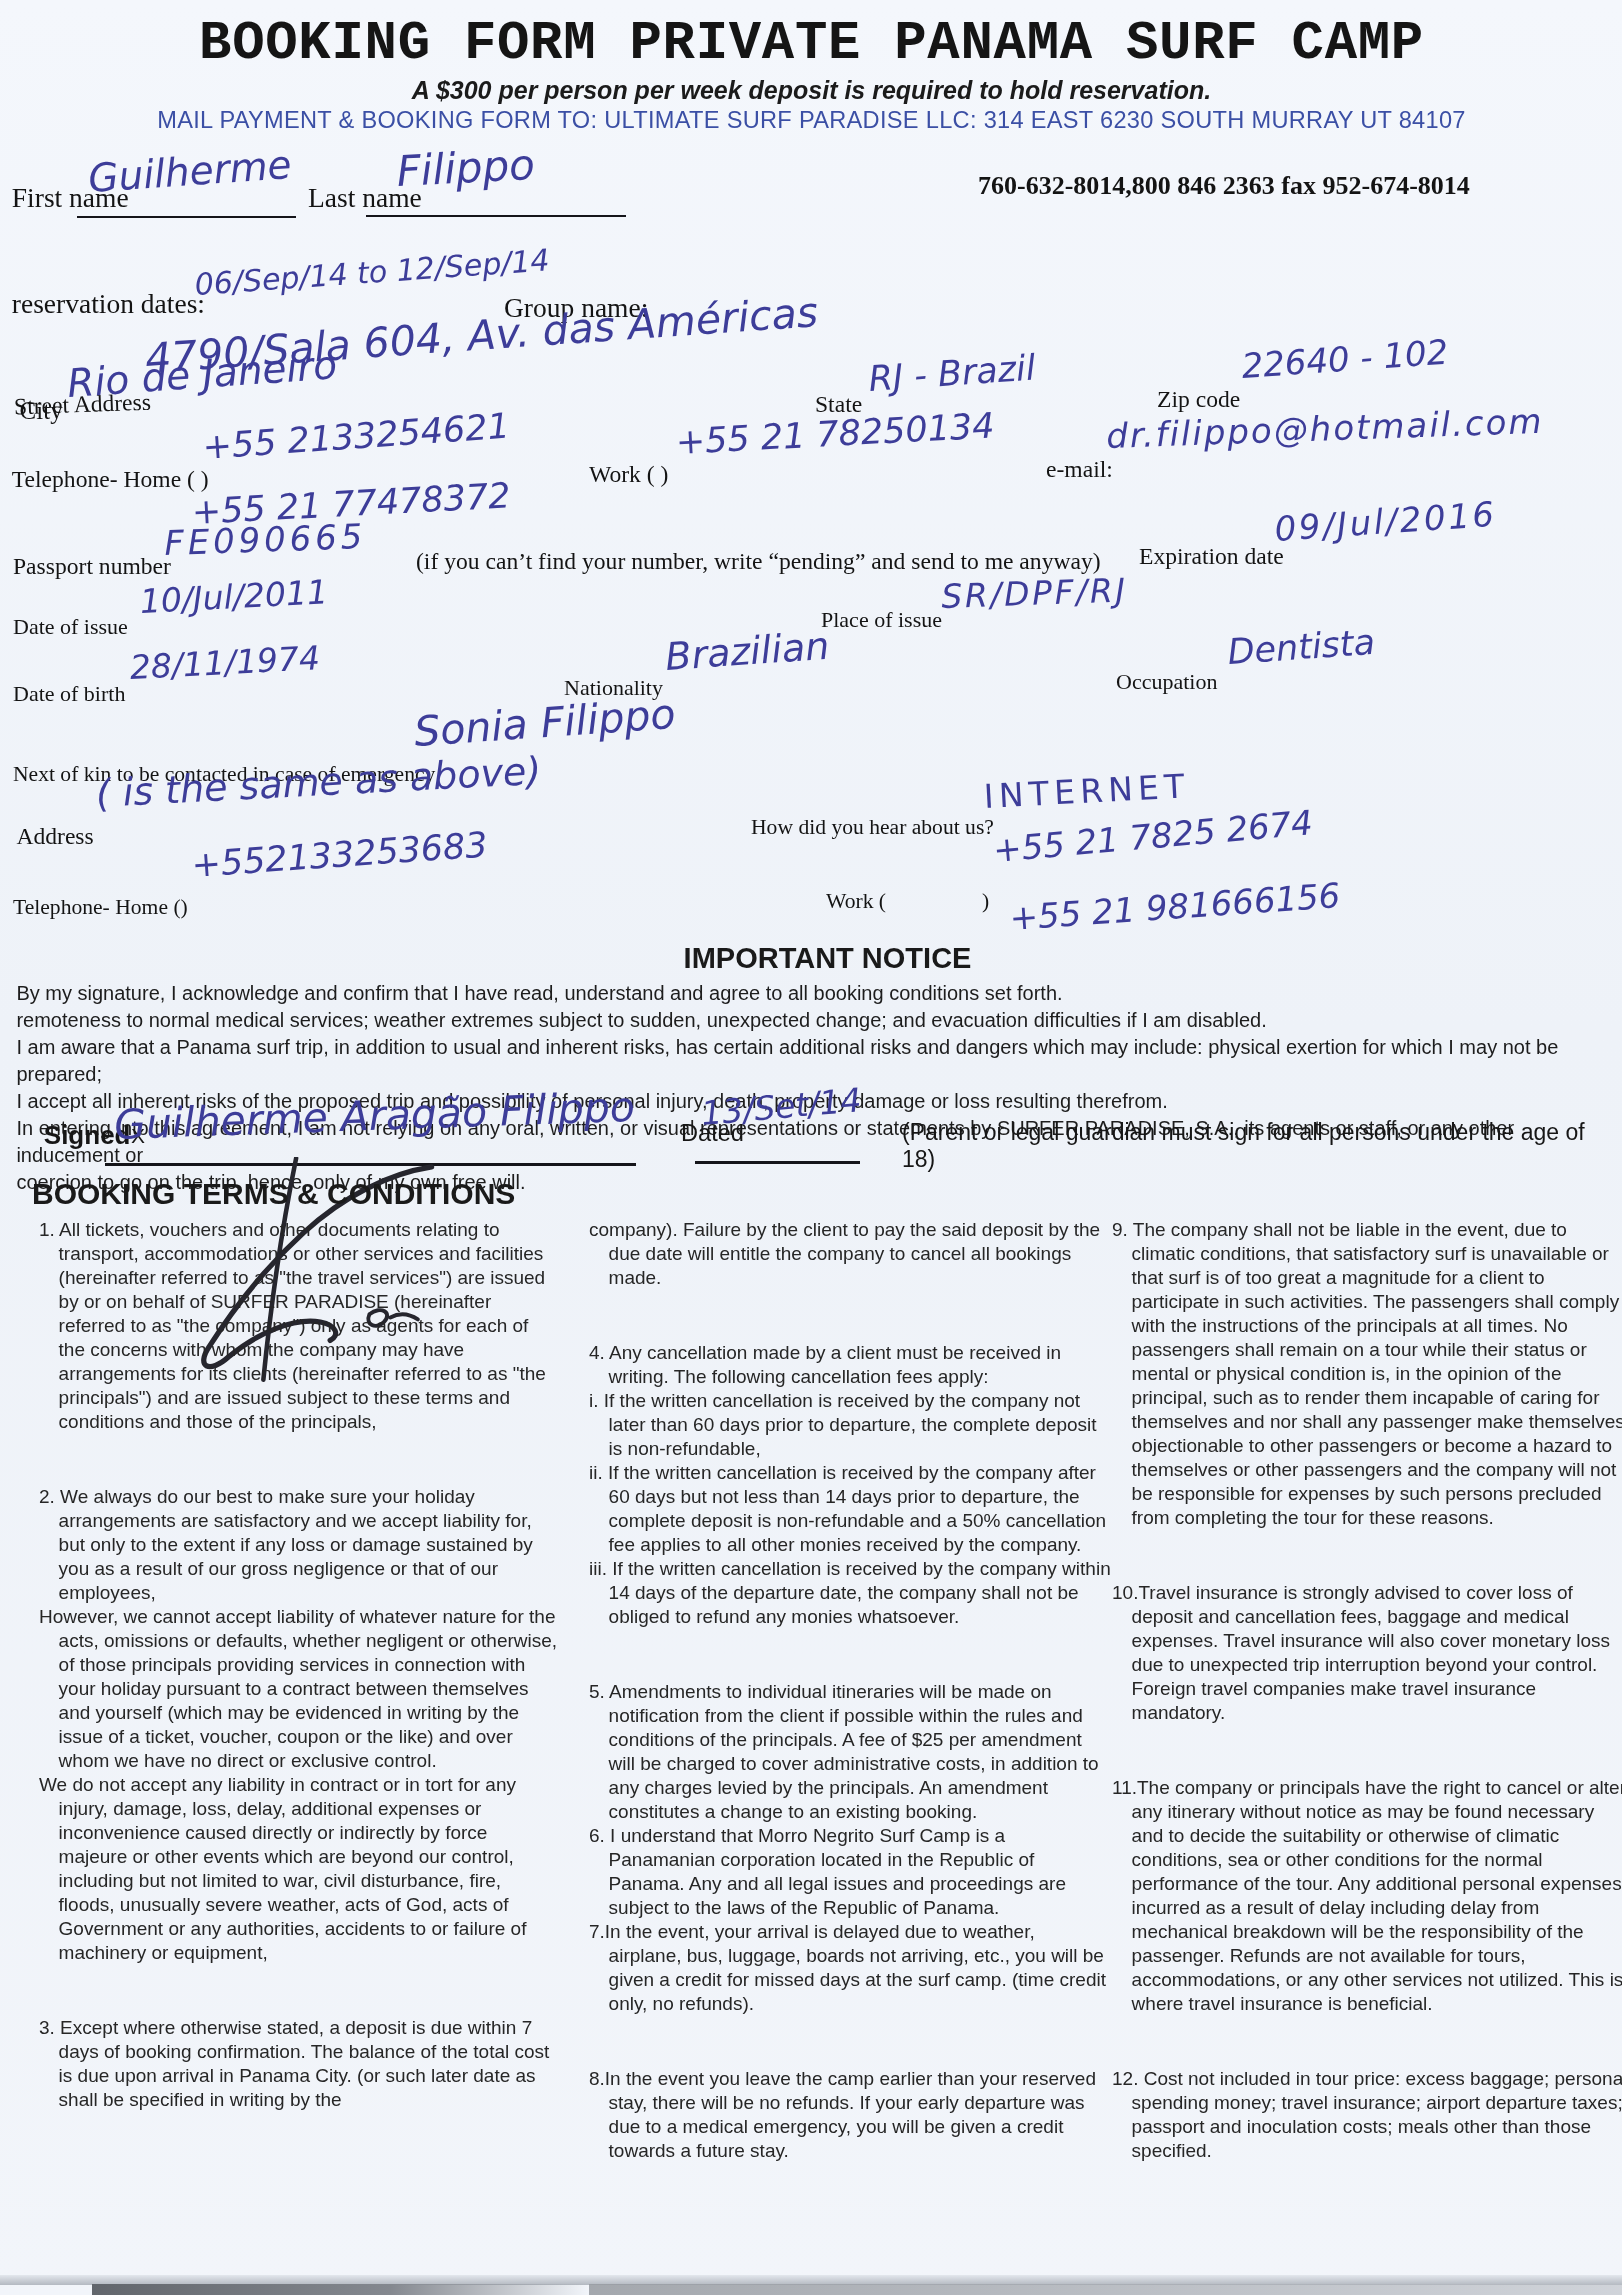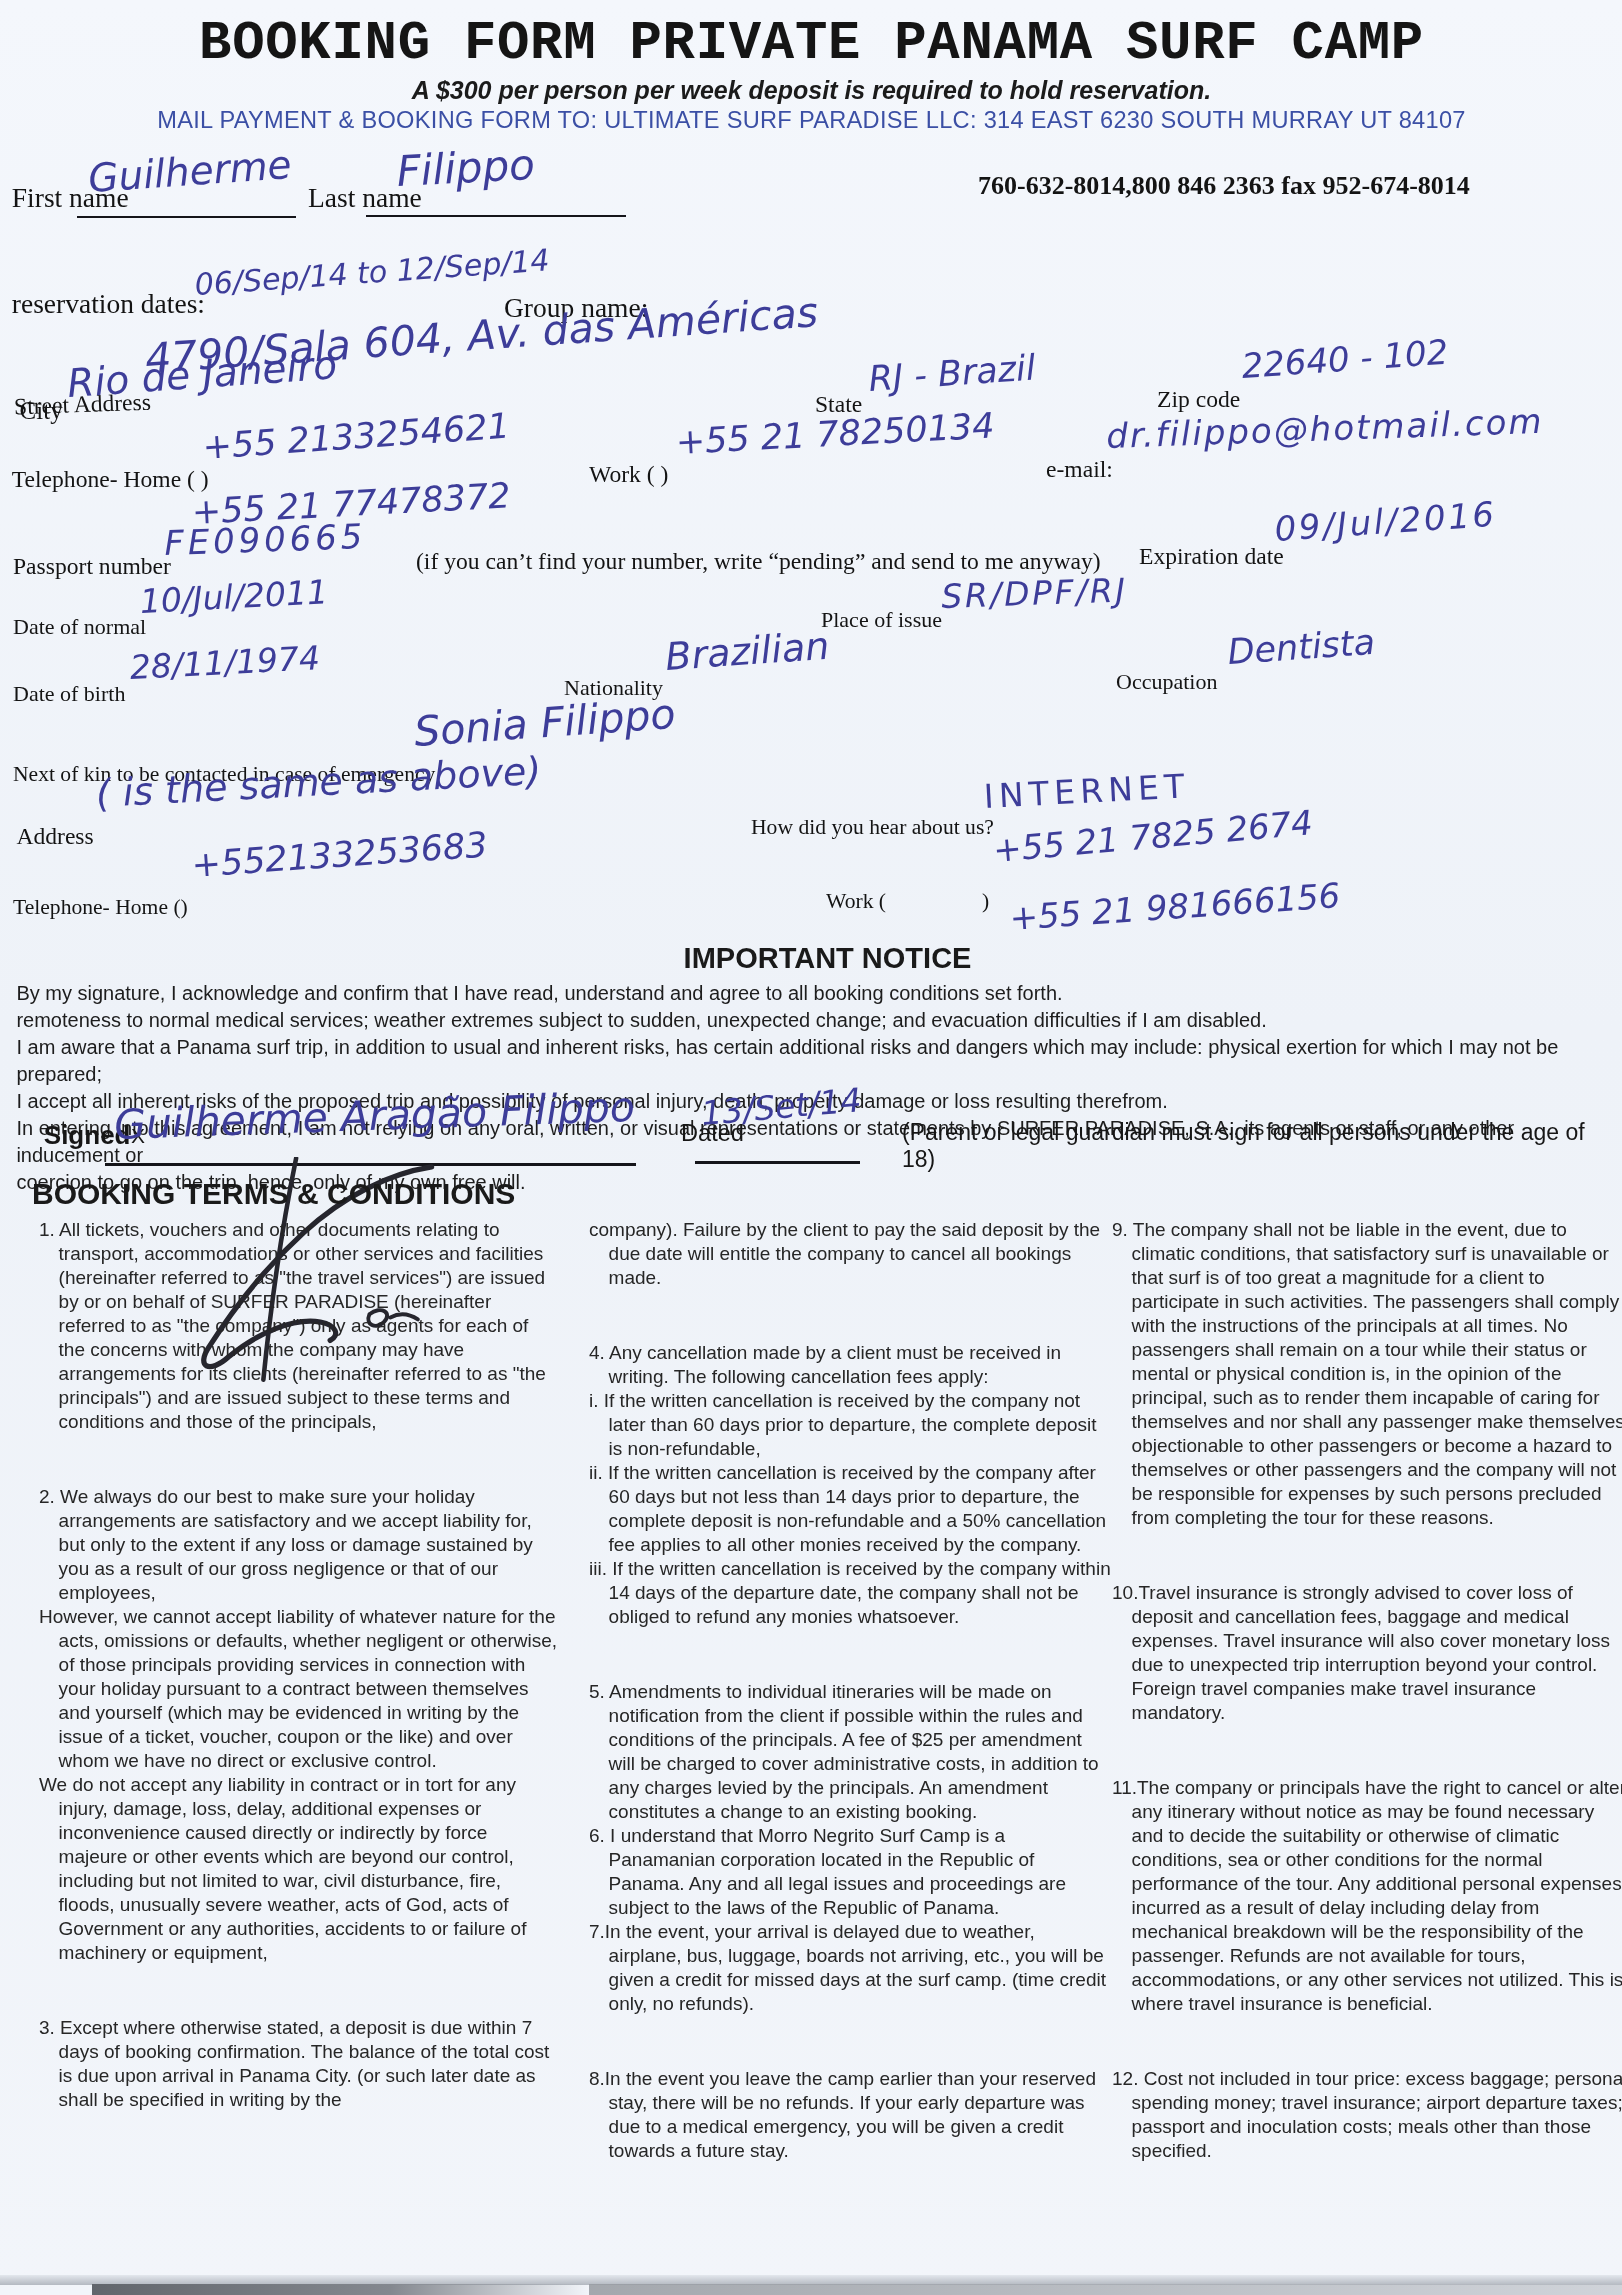--- a/index.html
+++ b/index.html
@@ -68,21 +68,21 @@
   <div class="hw" style="left:677px; top:422px; font-size:35px; transform:rotate(-3deg);">+55 21 78250134</div>
   <div class="lbl" style="left:1046px; top:456px; font-size:23.6px;">e-mail:</div>
   <div class="hw" style="left:1107px; top:416px; font-size:34px; letter-spacing:2px; transform:rotate(-2deg);">dr.filippo@hotmail.com</div>
 
   <div class="lbl" style="left:13px; top:553px; font-size:23.6px;">Passport number</div>
   <div class="hw" style="left:165px; top:523px; font-size:34px; letter-spacing:3.9px; transform:rotate(-2deg);">FE090665</div>
   <div class="lbl" style="left:416px; top:548px; font-size:23.6px;">(if you can’t find your number, write “pending” and send to me anyway)</div>
   <div class="lbl" style="left:1139px; top:543px; font-size:23.6px;">Expiration date</div>
   <div class="hw" style="left:1276px; top:509px; font-size:34px; letter-spacing:2.6px; transform:rotate(-4deg);">09/Jul/2016</div>
 
-  <div class="lbl" style="left:13px; top:614px; font-size:22px;">Date of normal</div>
+  <div class="lbl" style="left:13px; top:614px; font-size:22px;">Date of issue</div>
   <div class="hw" style="left:141px; top:582px; font-size:33px; transform:rotate(-3deg);">10/Jul/2011</div>
   <div class="lbl" style="left:821px; top:607px; font-size:22px;">Place of issue</div>
   <div class="hw" style="left:942px; top:577px; font-size:33px; letter-spacing:2.6px; transform:rotate(-2deg);">SR/DPF/RJ</div>
 
   <div class="lbl" style="left:13px; top:681px; font-size:22px;">Date of birth</div>
   <div class="hw" style="left:131px; top:648px; font-size:33px; transform:rotate(-3deg);">28/11/1974</div>
   <div class="lbl" style="left:564px; top:675px; font-size:22px;">Nationality</div>
   <div class="hw" style="left:667px; top:635px; font-size:38px; transform:rotate(-4deg);">Brazilian</div>
   <div class="lbl" style="left:1116px; top:669px; font-size:22px;">Occupation</div>
   <div class="hw" style="left:1229px; top:632px; font-size:35px; transform:rotate(-4deg);">Dentista</div>

